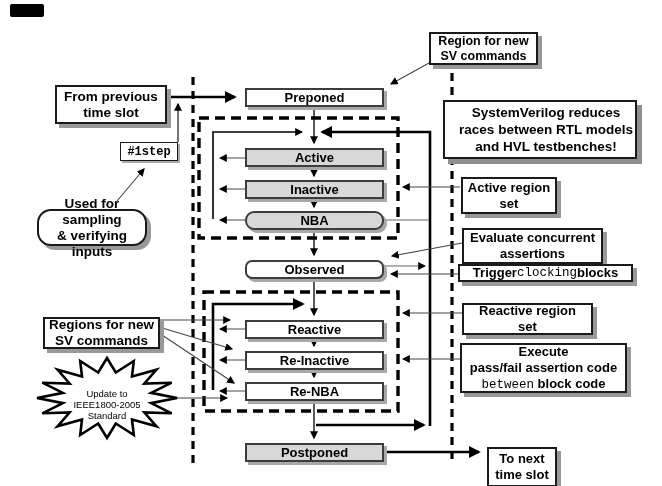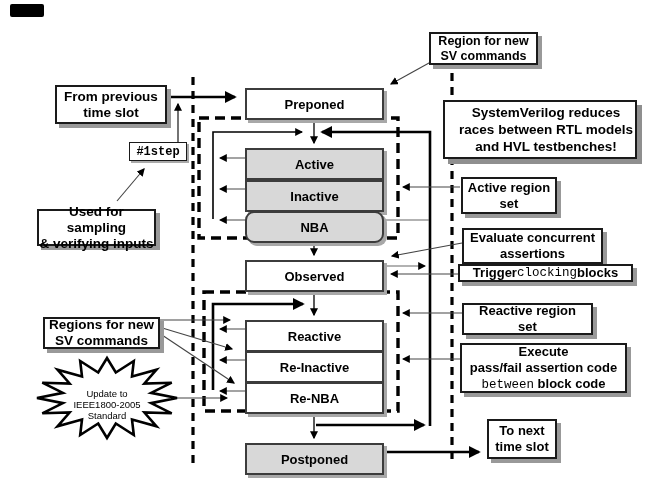--- a/index.html
+++ b/index.html
@@ -1,20 +1,20 @@
 <!DOCTYPE html>
 <html><head>
 <meta charset="utf-8">
 <style>
   html,body{margin:0;padding:0;background:#fff;}
   #canvas{position:relative;width:662px;height:486px;background:#fff;overflow:hidden;
           font-family:"Liberation Sans","DejaVu Sans",sans-serif;color:#000;}
   #wires{position:absolute;left:0;top:0;}
   .ml{white-space:pre-line;margin-top:7px;}
-  .fbox{position:absolute;left:245px;width:139px;height:32px;box-sizing:border-box;
+  .fbox{position:absolute;left:245px;width:139px;height:19px;box-sizing:border-box;
         border:2px solid #3c3c3c;background:#fff;box-shadow:3px 3px 0 #a8a8a8;
         display:flex;align-items:center;justify-content:center;
         font-weight:bold;font-size:13px;line-height:13px;}
   .fbox.gray{background:#d8d8d8;}
   .callout{position:absolute;box-sizing:border-box;border:2px solid #1a1a1a;background:#fff;
         box-shadow:4px 4px 0 #999;display:flex;flex-direction:column;align-items:center;
         justify-content:center;font-weight:bold;font-size:13px;line-height:16px;text-align:center;}
   .mono{font-family:"Liberation Mono","DejaVu Sans Mono",monospace;font-weight:normal;font-size:12.5px;}
   .row{display:block;}
   #corner-mark{position:absolute;left:10px;top:4px;width:34px;height:13px;background:#000;border-radius:2px;}
@@ -93,34 +93,34 @@
       <polygon points="141,41 115.1,46.1 135.7,56.3 108.4,55.5 120.5,69.3 96,62.6 97.8,78 79.8,66.5 71,81 62.2,66.5 44.2,78 46,62.6 21.5,69.3 33.6,55.5 6.3,56.3 26.9,46.1 1,41 26.9,35.9 6.3,25.7 33.6,26.5 21.5,12.7 46,19.4 44.2,4 62.2,15.5 71,1 79.8,15.5 97.8,4 96,19.4 120.5,12.7 108.4,26.5 135.7,25.7 115.1,35.9" fill="#fff" stroke="#000" stroke-width="2.6"></polygon>
     </g>
   </svg>
 
   <div id="corner-mark"></div>
 
   <div class="fbox" style="top:88px;">Preponed</div>
   <div class="fbox gray" style="top:148px;">Active</div>
   <div class="fbox gray" style="top:180px;">Inactive</div>
   <div class="fbox gray" style="top:211px;border-radius:9px;">NBA</div>
-  <div class="fbox" style="top:260px;">Observed</div>
+  <div class="fbox" style="top:260px;border-radius:7px;">Observed</div>
   <div class="fbox" style="top:320px;">Reactive</div>
   <div class="fbox" style="top:351px;">Re-Inactive</div>
   <div class="fbox" style="top:382px;">Re-NBA</div>
   <div class="fbox gray" style="top:443px;">Postponed</div>
 
   <div class="callout ml" style="left:55px;top:78px;width:112px;height:39px;font-size:13.5px;">From previous
 time slot</div>
 
-  <div class="callout" style="left:129px;top:142px;width:58px;height:19px;border-width:1.5px;box-shadow:2px 2px 0 #aaa;">
+  <div class="callout" style="left:120px;top:142px;width:58px;height:19px;border-width:1.5px;box-shadow:2px 2px 0 #aaa;">
     <span class="mono" style="font-weight:bold;font-size:12px;">#1step</span>
   </div>
 
-  <div class="callout ml" style="left:37px;top:202px;width:119px;height:37px;font-size:13.5px;">Used for sampling
+  <div class="callout ml" style="left:37px;top:202px;width:110px;height:37px;font-size:13.5px;border-radius:14px;">Used for sampling
 &amp; verifying inputs</div>
 
   <div class="callout ml" style="left:43px;top:310px;width:117px;height:32px;font-size:13.5px;">Regions for new
 SV commands</div>
 
   <div id="starburst-text" class="ml">Update to
 IEEE1800-2005
 Standard</div>
 
   <div class="callout ml" style="left:429px;top:25px;width:109px;height:33px;font-size:12.5px;line-height:15px;">Region for new
@@ -144,16 +144,16 @@
 
   <div class="callout ml" style="left:462px;top:296px;width:131px;height:32px;">Reactive region
 set</div>
 
   <div class="callout" style="left:460px;top:343px;width:167px;height:50px;">
     <span class="row">Execute</span>
     <span class="row">pass/fail assertion code</span>
     <span class="row"><span class="mono">between</span><span> block code</span></span>
   </div>
 
-  <div class="callout ml" style="left:487px;top:412px;width:70px;height:40px;">To next
+  <div class="callout ml" style="left:487px;top:440px;width:70px;height:40px;">To next
 time slot</div>
 
 </div>
 
 </body></html>

